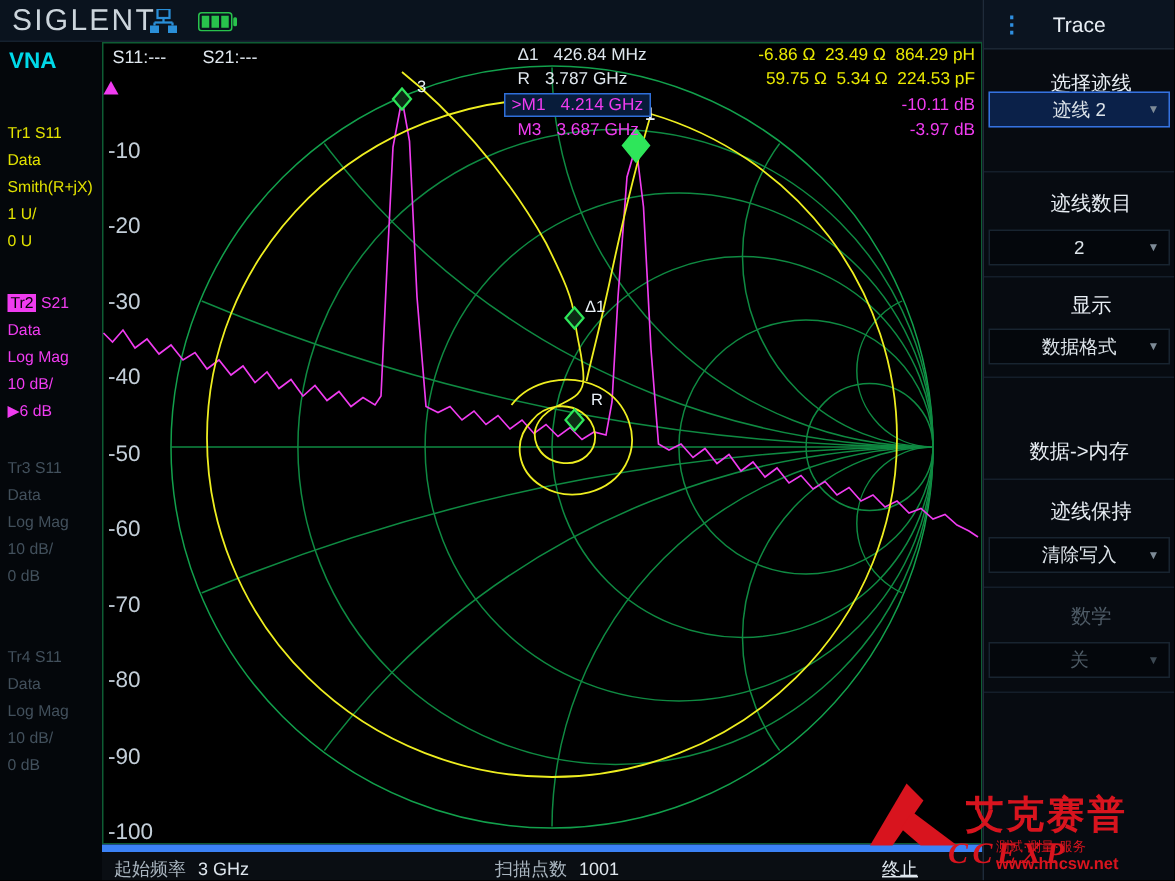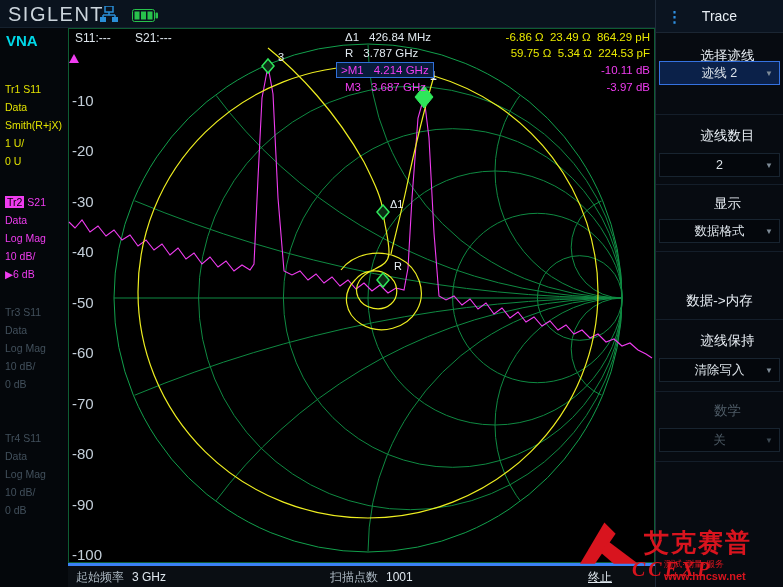--- a/index.html
+++ b/index.html
@@ -34,21 +34,21 @@
   .ylab { left:4px; width:30px; font-size:15px; color:#c3ced8; }
 
   .readout { height:14px; font-size:11.5px; white-space:pre; }
   .r-left { position:absolute; left:277px; top:0; }
   .r-left.boxed { left:268px; top:-2px; border:1px solid #2f6fd9; background:#081c3a; padding:1px 4px; }
   .r-freq { margin-left:10px; }
   .r-val { position:absolute; right:5px; top:0; white-space:pre; }
   .t-w { color:#dfe7ee; } .t-y { color:#e8e800; } .t-m { color:#f03cf0; }
 
   
-  #statusbar { left:68px; top:563px; width:587px; height:24px; background:#0a0e13; border-top:3px solid #3b82f6; font-size:12px; line-height:23px; color:#dfe7ee; }
+  #statusbar { left:68px; top:563px; width:587px; height:24px; background:#0a0e13; border-top:5px solid #3b82f6; font-size:12px; line-height:23px; color:#dfe7ee; }
   #statusbar .lab { color:#aab6c0; margin-right:8px; }
   #st-start { position:absolute; left:8px; }
   #st-points { position:absolute; left:262px; }
   #st-stop { position:absolute; left:520px; color:#dfe7ee;text-decoration:underline; }
 
   
   #rmenu { left:655px; top:0; width:128px; height:587px; background:#070b11; border-left:1px solid #1f2b3a; }
   #rmenu-header { left:0; top:0; width:100%; height:33px; border-bottom:1px solid #1b2633; background:#0b1420; }
   #rmenu-title { width:100%; text-align:center; line-height:33px; font-size:14px; color:#e8eef4; }
   #menu-dots { left:11px; top:0; line-height:33px; font-size:15px; font-weight:bold; color:#2f8fe0; }

